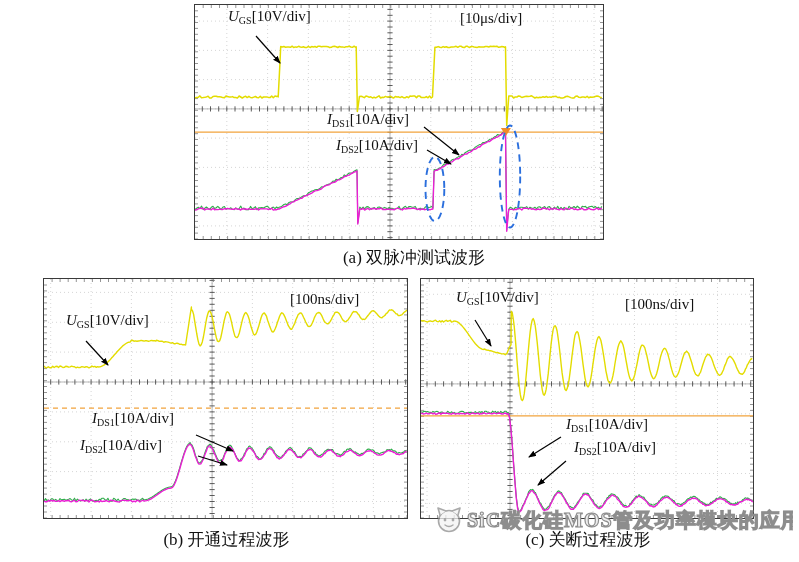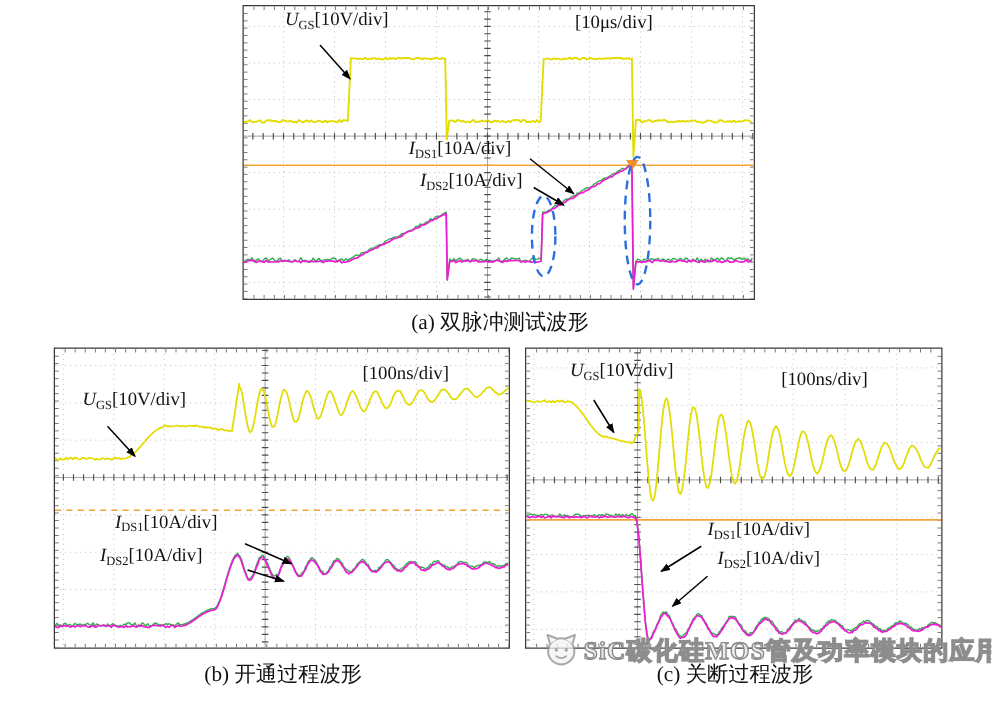--- a/index.html
+++ b/index.html
@@ -918,21 +918,21 @@
     <line x1="424" y1="127" x2="459" y2="155" stroke="#000" stroke-width="1.2" marker-end="url(#arr)"></line>
     <line x1="427" y1="150" x2="451" y2="164" stroke="#000" stroke-width="1.2" marker-end="url(#arr)"></line>
     <line x1="86" y1="341" x2="108" y2="365" stroke="#000" stroke-width="1.2" marker-end="url(#arr)"></line>
     <line x1="196" y1="435" x2="233" y2="451" stroke="#000" stroke-width="1.2" marker-end="url(#arr)"></line>
     <line x1="198" y1="456" x2="227" y2="465" stroke="#000" stroke-width="1.2" marker-end="url(#arr)"></line>
     <line x1="475" y1="320" x2="491" y2="346" stroke="#000" stroke-width="1.2" marker-end="url(#arr)"></line>
     <line x1="561" y1="437" x2="529" y2="457" stroke="#000" stroke-width="1.2" marker-end="url(#arr)"></line>
     <line x1="566" y1="461" x2="538" y2="485" stroke="#000" stroke-width="1.2" marker-end="url(#arr)"></line>
   </svg>
 
-  <div class="cap" style="left:196px;width:408px;top:246px;">(a) 双脉冲测试波形</div>
+  <div class="cap" style="left:210px;width:408px;top:246px;">(a) 双脉冲测试波形</div>
   <div class="cap" style="left:422px;width:332px;top:528px;">(c) 关断过程波形</div>
   <div class="cap" style="left:45px;width:363px;top:528px;">(b) 开通过程波形</div>
 
   <div id="watermark">
     <svg width="30" height="30" viewBox="0 0 30 30" style="opacity:0.75;">
       <circle cx="15" cy="16" r="10.5" fill="#f4f4f4" stroke="#8d8d8d" stroke-width="1.6"></circle>
       <path d="M6,10 L4,3 L12,6" fill="#f4f4f4" stroke="#8d8d8d" stroke-width="1.6" stroke-linejoin="round"></path>
       <path d="M24,10 L26,3 L18,6" fill="#f4f4f4" stroke="#8d8d8d" stroke-width="1.6" stroke-linejoin="round"></path>
       <circle cx="11" cy="15" r="1.4" fill="#8d8d8d"></circle>
       <circle cx="19" cy="15" r="1.4" fill="#8d8d8d"></circle>

